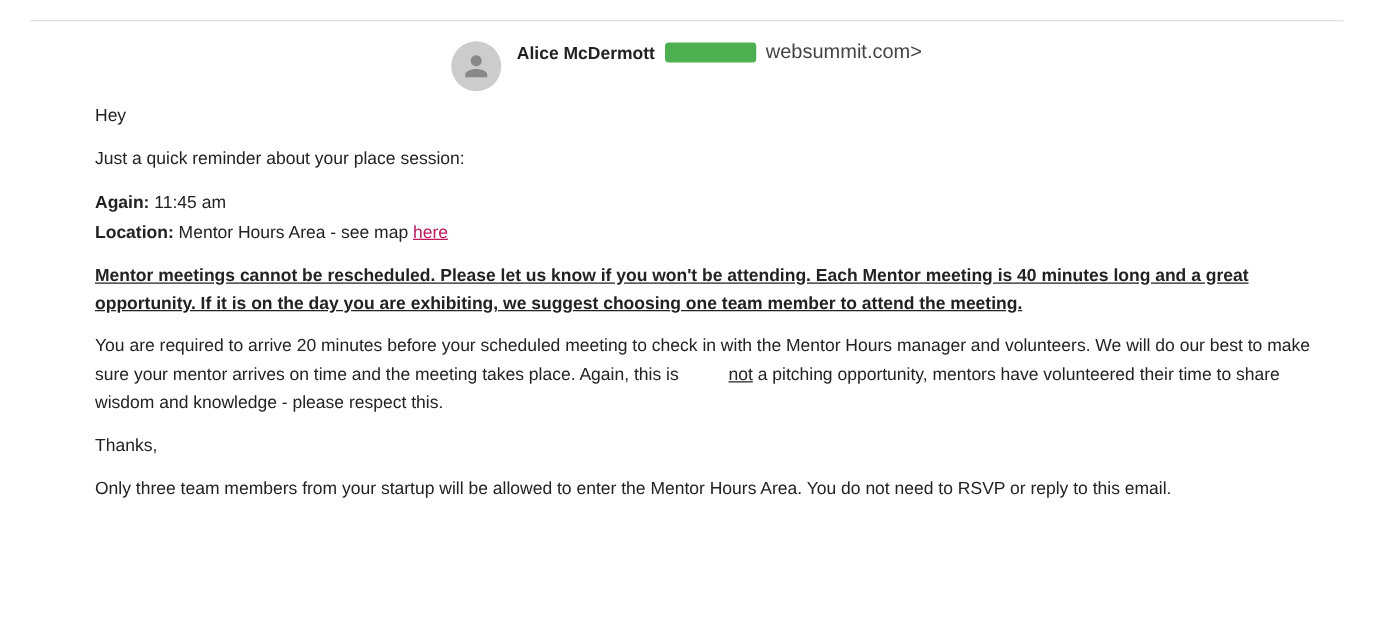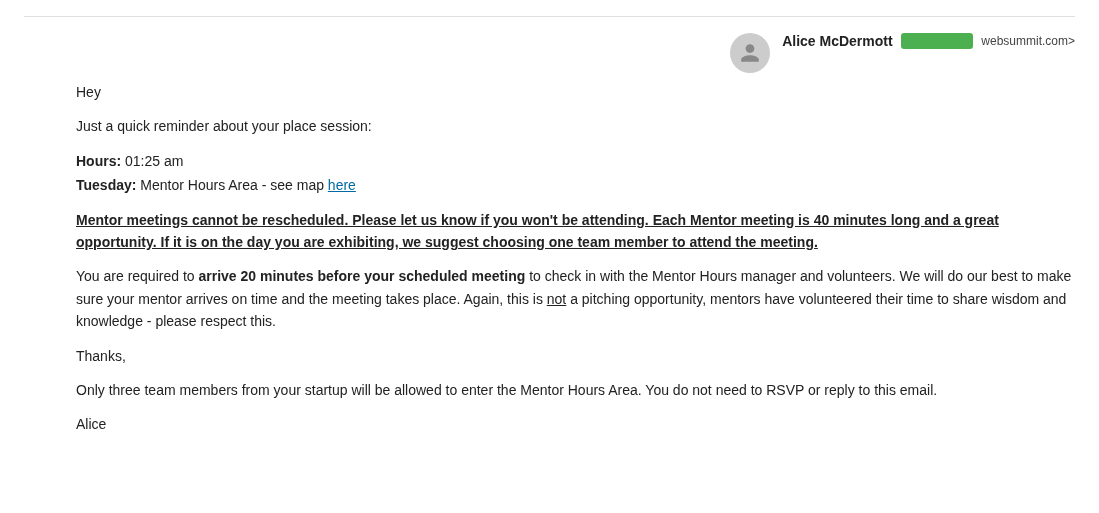--- a/index.html
+++ b/index.html
@@ -11,21 +11,21 @@
       width: 1099px;
       min-height: 513px;
     }
     .email-container {
       padding: 16px 24px;
       max-width: 1099px;
     }
     .email-header {
       display: flex;
       align-items: flex-start;
-      justify-content: flex-end;
+      justify-content: center;
       margin-bottom: 8px;
     }
     .header-left {
       display: flex;
       align-items: flex-start;
       gap: 12px;
     }
     .avatar {
       width: 40px;
       height: 40px;
@@ -61,21 +61,21 @@
       border-radius: 3px;
       padding: 1px 8px;
       font-size: 12px;
       color: #fff;
       max-width: 160px;
       overflow: hidden;
       text-overflow: ellipsis;
       white-space: nowrap;
     }
     .sender-email-domain {
-      font-size: 12px;
+      font-size: 16px;
       color: #444;
     }
     .recipient-row {
       font-size: 12px;
       color: #555;
       display: flex;
       align-items: center;
       gap: 4px;
     }
     .recipient-dropdown {
@@ -132,28 +132,29 @@
     }
     .info-block p {
       margin-bottom: 2px;
     }
     .bold-warning {
       font-weight: bold;
       text-decoration: underline;
       margin-bottom: 12px;
     }
     .arrive-text strong {
-      font-weight: bold;
+      font-weight: normal;
       text-align: center;
     }
     .underline-word {
       text-decoration: underline;
+      margin-left: 36px;
     }
     a {
-      color: #0369a1;
+      color: #be185d;
       text-decoration: underline;
     }
     .divider {
       border: none;
       border-top: 1px solid #e0e0e0;
       margin-bottom: 16px;
     }
   </style>
 </head>
 <body>
@@ -176,34 +177,33 @@
       </div>
     </div>
   </div>
 
   <div class="email-body">
     <p class="greeting">Hey</p>
     <p>Just a quick reminder about your place session:</p>
 
     <div class="info-block">
       <p>
-        <strong>Hours:</strong>
-        <span>01:25 am</span>
+        <strong>Again:</strong>
+        <span>11:45 am</span>
       </p>
       <p>
-        <strong>Tuesday:</strong>
+        <strong>Location:</strong>
         <span>Mentor Hours Area - see map </span><a href="#">here</a>
       </p>
     </div>
 
     <p class="bold-warning">Mentor meetings cannot be rescheduled. Please let us know if you won't be attending. Each Mentor meeting is 40 minutes long and a great opportunity. If it is on the day you are exhibiting, we suggest choosing one team member to attend the meeting.</p>
 
     <p class="arrive-text">
       <span>You are required to </span><strong>arrive 20 minutes before your scheduled meeting</strong><span> to check in with the Mentor Hours manager and volunteers. We will do our best to make sure your mentor arrives on time and the meeting takes place. Again, this is </span><span class="underline-word">not</span><span> a pitching opportunity, mentors have volunteered their time to share wisdom and knowledge - please respect this.</span>
     </p>
 
 
     <p>Thanks,</p>
 
     <p>Only three team members from your startup will be allowed to enter the Mentor Hours Area. You do not need to RSVP or reply to this email.</p>
-    <p>Alice</p>
   </div>
 </div>
 
 </body></html>

